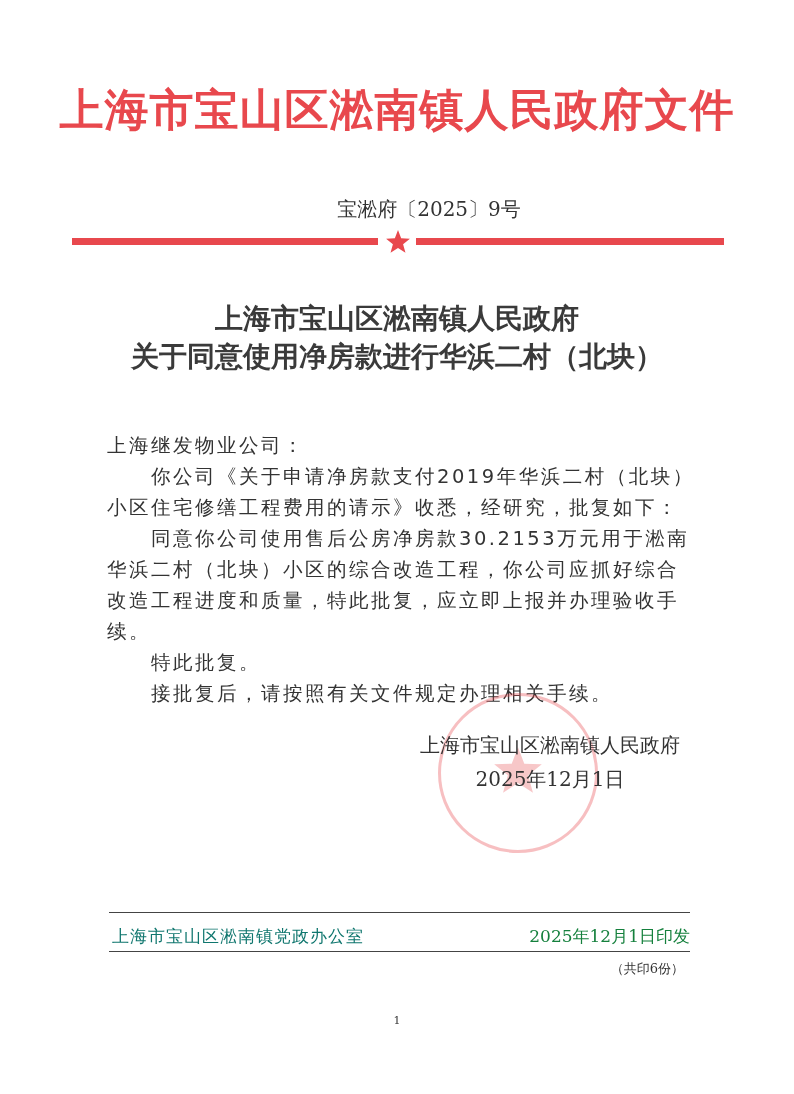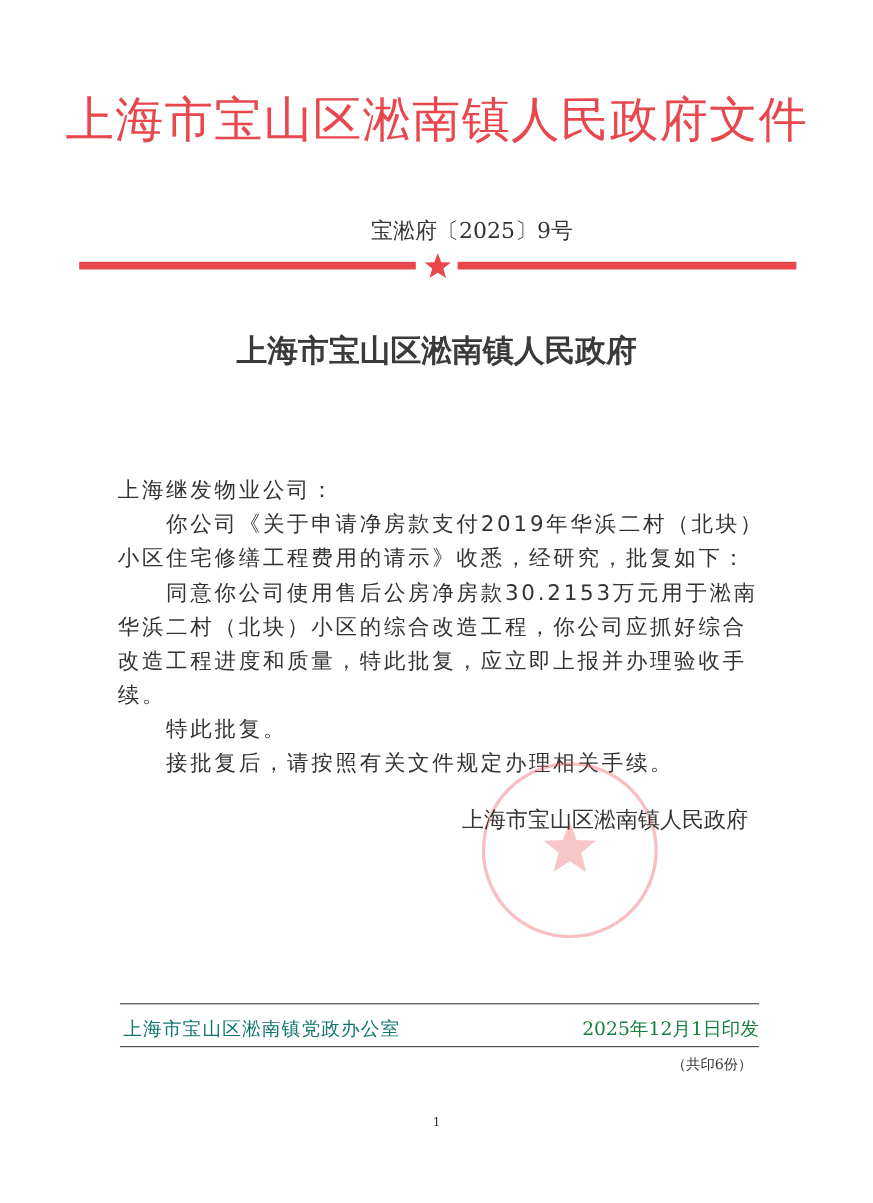--- a/index.html
+++ b/index.html
@@ -1,21 +1,21 @@
 <!DOCTYPE html>
 <html><head>
   <meta charset="utf-8">
   <style>
     html, body { margin: 0; padding: 0; background: #ffffff; }
     body { width: 794px; height: 1094px; position: relative; overflow: hidden; }
     .page { position: absolute; left: 0; top: 0; width: 794px; height: 1094px; background: #fff; }
     .abs { position: absolute; }
     .masthead {
       left: 0; width: 794px; top: 80px; text-align: center;
-      font-family: "DejaVu Sans", sans-serif; font-weight: normal;
+      font-family: "DejaVu Sans", sans-serif; font-weight: bold;
       font-size: 44px; letter-spacing: 1px; color: #e8484d; line-height: 60px;
     }
     .docnum {
       left: 0; width: 794px; top: 193px; text-align: center;
       font-family: "DejaVu Serif", serif; font-size: 20px; color: #333; line-height: 32px; padding-left: 32px;
     }
     .redline { height: 7px; background: #e8484d; top: 238px; }
     .redline.left { left: 72px; width: 306px; }
     .redline.right { left: 416px; width: 308px; }
     .star { left: 385px; top: 229px; width: 26px; height: 26px; }
@@ -72,37 +72,39 @@
   <div class="abs docnum">宝淞府〔2025〕9号</div>
 
   <div class="abs redline left"></div>
   <svg class="abs star" viewBox="0 0 24 24">
     <polygon points="12,1 14.9,8.6 23,8.9 16.7,14 18.9,22 12,17.5 5.1,22 7.3,14 1,8.9 9.1,8.6" fill="#e8484d"></polygon>
   </svg>
   <div class="abs redline right"></div>
 
   <div class="abs title">
     <div>上海市宝山区淞南镇人民政府</div>
+    <div>关于同意使用净房款进行华浜二村（北块）</div>
   </div>
 
   <div class="abs body">
     <p>上海继发物业公司：</p>
     <p class="indent">你公司《关于申请净房款支付2019年华浜二村（北块）小区住宅修缮工程费用的请示》收悉，经研究，批复如下：</p>
     <p class="indent">同意你公司使用售后公房净房款30.2153万元用于淞南华浜二村（北块）小区的综合改造工程，你公司应抓好综合改造工程进度和质量，特此批复，应立即上报并办理验收手续。</p>
     <p class="indent">特此批复。</p>
     <p class="indent">接批复后，请按照有关文件规定办理相关手续。</p>
   </div>
 
   <div class="abs seal"></div>
   <svg class="abs seal-star" viewBox="0 0 24 24">
     <polygon points="12,1 14.9,8.6 23,8.9 16.7,14 18.9,22 12,17.5 5.1,22 7.3,14 1,8.9 9.1,8.6" fill="#e8484d"></polygon>
   </svg>
 
   <div class="abs sign">
     <div>上海市宝山区淞南镇人民政府</div>
+    <div>2025年12月1日</div>
   </div>
 
   <div class="abs rule top"></div>
   <div class="abs footer-left">上海市宝山区淞南镇党政办公室</div>
   <div class="abs footer-right">2025年12月1日印发</div>
   <div class="abs rule bottom"></div>
   <div class="abs copies">（共印6份）</div>
 
   <div class="abs pagenum">1</div>
 </div>

